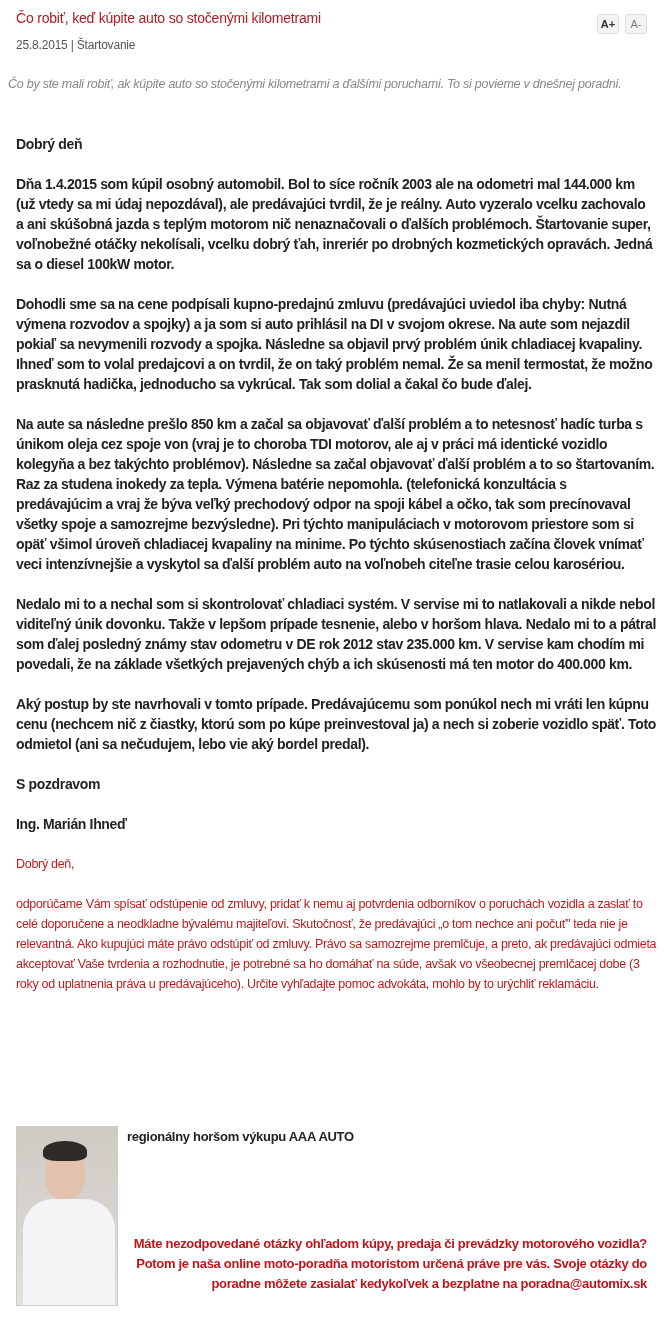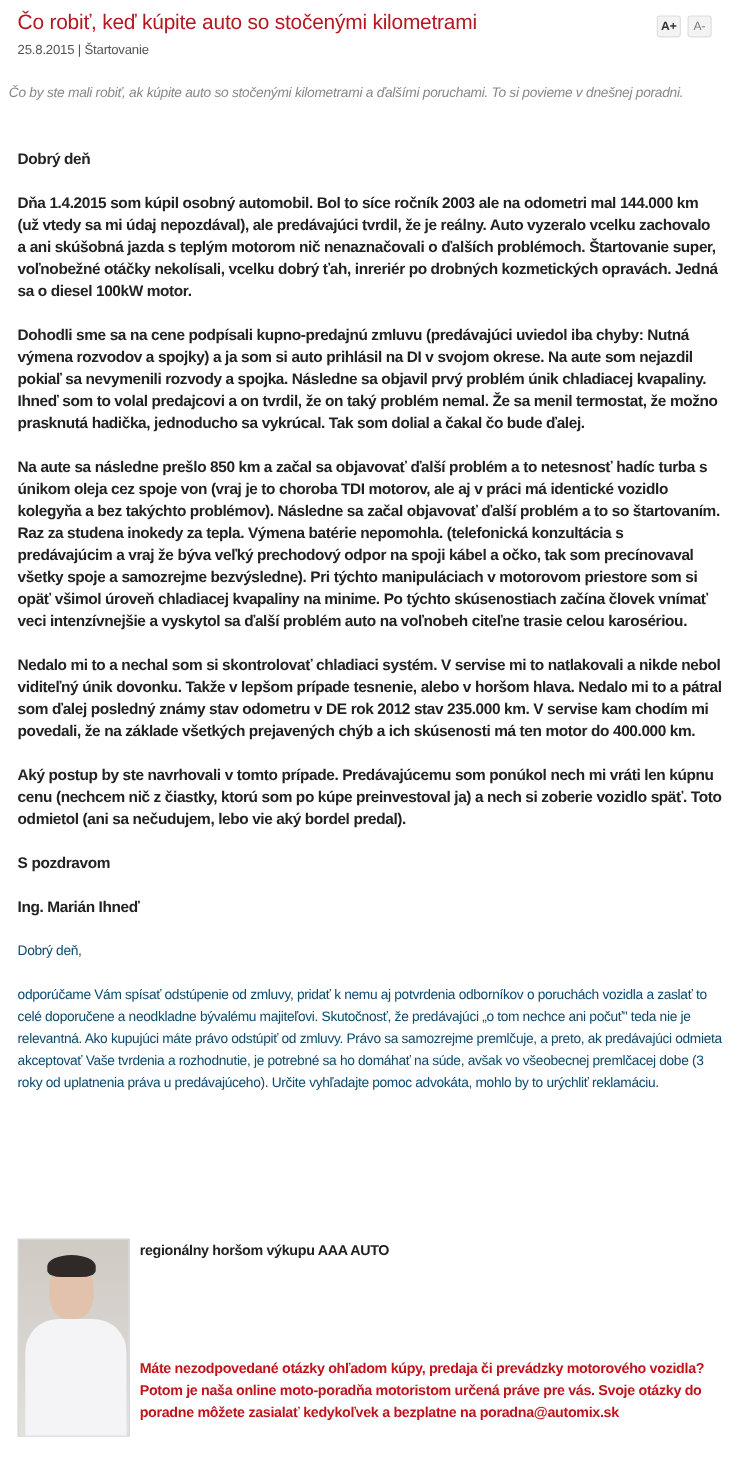--- a/index.html
+++ b/index.html
@@ -2,21 +2,21 @@
 <html><head>
 <meta charset="utf-8">
 <style>
   html, body { margin: 0; padding: 0; background: #ffffff; }
   body {
     width: 665px; height: 1325px; overflow: hidden; position: relative;
     font-family: "Liberation Sans", sans-serif; color: #222;
   }
   .title {
     position: absolute; left: 16px; top: 10px; margin: 0;
-    font-size: 19px; font-weight: normal; color: #b3191f; letter-spacing: -0.2px; text-align: right;
+    font-size: 14px; font-weight: normal; color: #b3191f; letter-spacing: -0.2px; text-align: right;
   }
   .meta {
     position: absolute; left: 16px; top: 38px; font-size: 12px; color: #555;
     letter-spacing: -0.2px;
   }
   .font-tools { position: absolute; right: 18px; top: 14px; display: flex; gap: 6px; }
   .font-btn {
     width: 20px; height: 18px; border: 1px solid #ddd; border-radius: 3px; background: #f3f3f3;
     font-size: 11px; color: #333; display: flex; align-items: center; justify-content: center;
     cursor: pointer;
@@ -28,21 +28,21 @@
     font-size: 12.5px; line-height: 20px; color: #888; font-style: italic; margin: 0;
     letter-spacing: -0.25px;
   }
   .q {
     position: absolute; left: 16px; width: 640px; margin: 0;
     font-size: 14px; line-height: 20px; font-weight: bold; color: #222;
     letter-spacing: -0.35px;
   }
   .a {
     position: absolute; left: 16px; width: 644px; margin: 0;
-    font-size: 12.5px; line-height: 20px; color: #0c4a6e; letter-spacing: -0.3px;
+    font-size: 12.5px; line-height: 20px; color: #b91c1c; letter-spacing: -0.3px;
   }
   .photo {
     position: absolute; left: 16px; top: 1126px; width: 102px; height: 180px;
     border: 1px solid #ccc; box-sizing: border-box;
     background: linear-gradient(180deg, #cfcac4 0%, #d9d5d0 60%, #e4e1dd 100%);
     overflow: hidden;
   }
   .photo .head {
     position: absolute; left: 28px; top: 20px; width: 40px; height: 52px;
     background: #e3c2ad; border-radius: 45% 45% 40% 40%;
@@ -54,21 +54,21 @@
   .photo .shirt {
     position: absolute; left: 6px; top: 72px; width: 92px; height: 110px;
     background: #f4f4f6; border-radius: 30px 30px 0 0;
   }
   .sig-name {
     position: absolute; left: 127px; top: 1127px; font-size: 13px; line-height: 20px;
     font-weight: bold; color: #222; letter-spacing: -0.3px;
   }
   .promo {
     position: absolute; left: 127px; top: 1234px; width: 520px; margin: 0;
-    font-size: 13px; line-height: 20px; font-weight: bold; color: #c0141b; letter-spacing: -0.3px;
+    font-size: 13px; line-height: 20px; font-weight: bold; color: #c0141b; letter-spacing: -0.3px; text-align: right;
   }
   .promo a { color: #c0141b; text-decoration: none; }
 </style>
 </head>
 <body>
 
 <h1 class="title">Čo robiť, keď kúpite auto so stočenými kilometrami</h1>
 
 <div class="meta">
   <span>25.8.2015</span>

